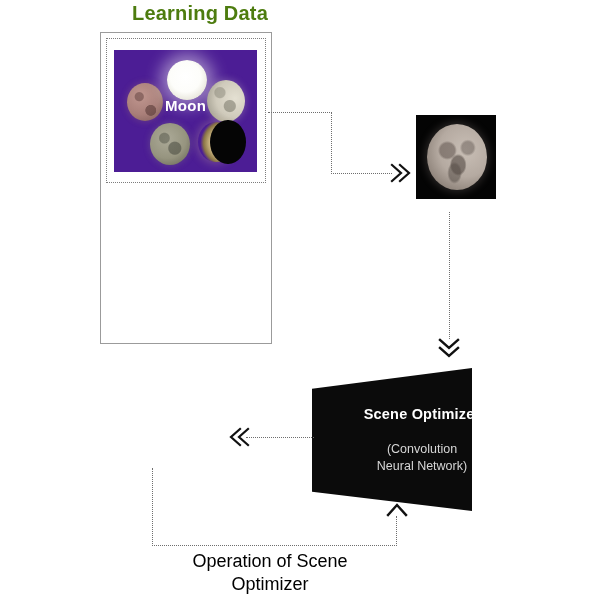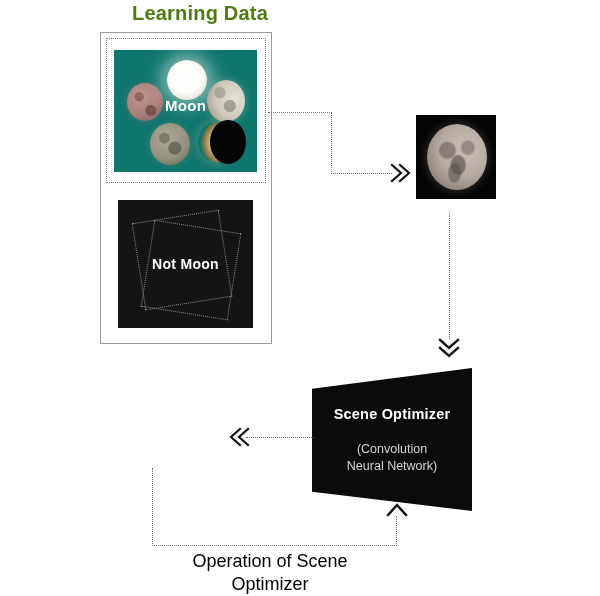--- a/index.html
+++ b/index.html
@@ -49,21 +49,21 @@
     left: 106px;
     top: 38px;
     width: 160px;
     height: 145px;
     border: 1.5px dotted #7d7d7d;
     box-sizing: border-box;
   }
 
   .photo-tile {
     position: absolute;
-    background: #0f766e;
+    background: #4c1d95;
     overflow: hidden;
   }
   #moon-class-tile {
     left: 114px;
     top: 50px;
     width: 143px;
     height: 122px;
   }
   #not-moon-class-tile {
     left: 118px;
@@ -221,20 +221,21 @@
     left: 312px;
     top: 368px;
     width: 160px;
     height: 143px;
     display: flex;
     flex-direction: column;
     align-items: center;
     justify-content: center;
     text-align: center;
     pointer-events: none;
+    padding-left: 30px;
   }
   #scene-optimizer-title {
     color: #ffffff;
     font-size: 14.5px;
     font-weight: 700;
     letter-spacing: 0.2px;
     line-height: 1.25;
   }
   #scene-optimizer-subtitle {
     color: #d6d6d6;
@@ -317,25 +318,20 @@
 
   <div class="photo-tile" id="moon-class-tile">
     <div class="moon-thumb" id="moon-thumb-rose"></div>
     <div class="moon-thumb" id="moon-thumb-bright"></div>
     <div class="moon-thumb" id="moon-thumb-gibbous"></div>
     <div class="moon-thumb" id="moon-thumb-gray"></div>
     <div class="moon-thumb" id="moon-thumb-crescent"></div>
     <div class="tile-label" id="moon-label">Moon</div>
   </div>
 
-  <div class="photo-tile" id="not-moon-class-tile">
-    <div class="notmoon-square" id="notmoon-square-a"></div>
-    <div class="notmoon-square" id="notmoon-square-b"></div>
-    <div class="tile-label" id="not-moon-label">Not Moon</div>
-  </div>
 
   <div class="conn conn-h" id="conn-learn-h1"></div>
   <div class="conn conn-v" id="conn-learn-v"></div>
   <div class="conn conn-h" id="conn-learn-h2"></div>
   <div class="chev" id="chev-to-photo">
     <svg width="24" height="22" viewBox="0 0 24 22">
       <path d="M4 3 L13 11 L4 19" fill="none" stroke="#111111" stroke-width="2.2" stroke-linecap="square"></path>
       <path d="M12 3 L21 11 L12 19" fill="none" stroke="#111111" stroke-width="2.2" stroke-linecap="square"></path>
     </svg>
   </div>

